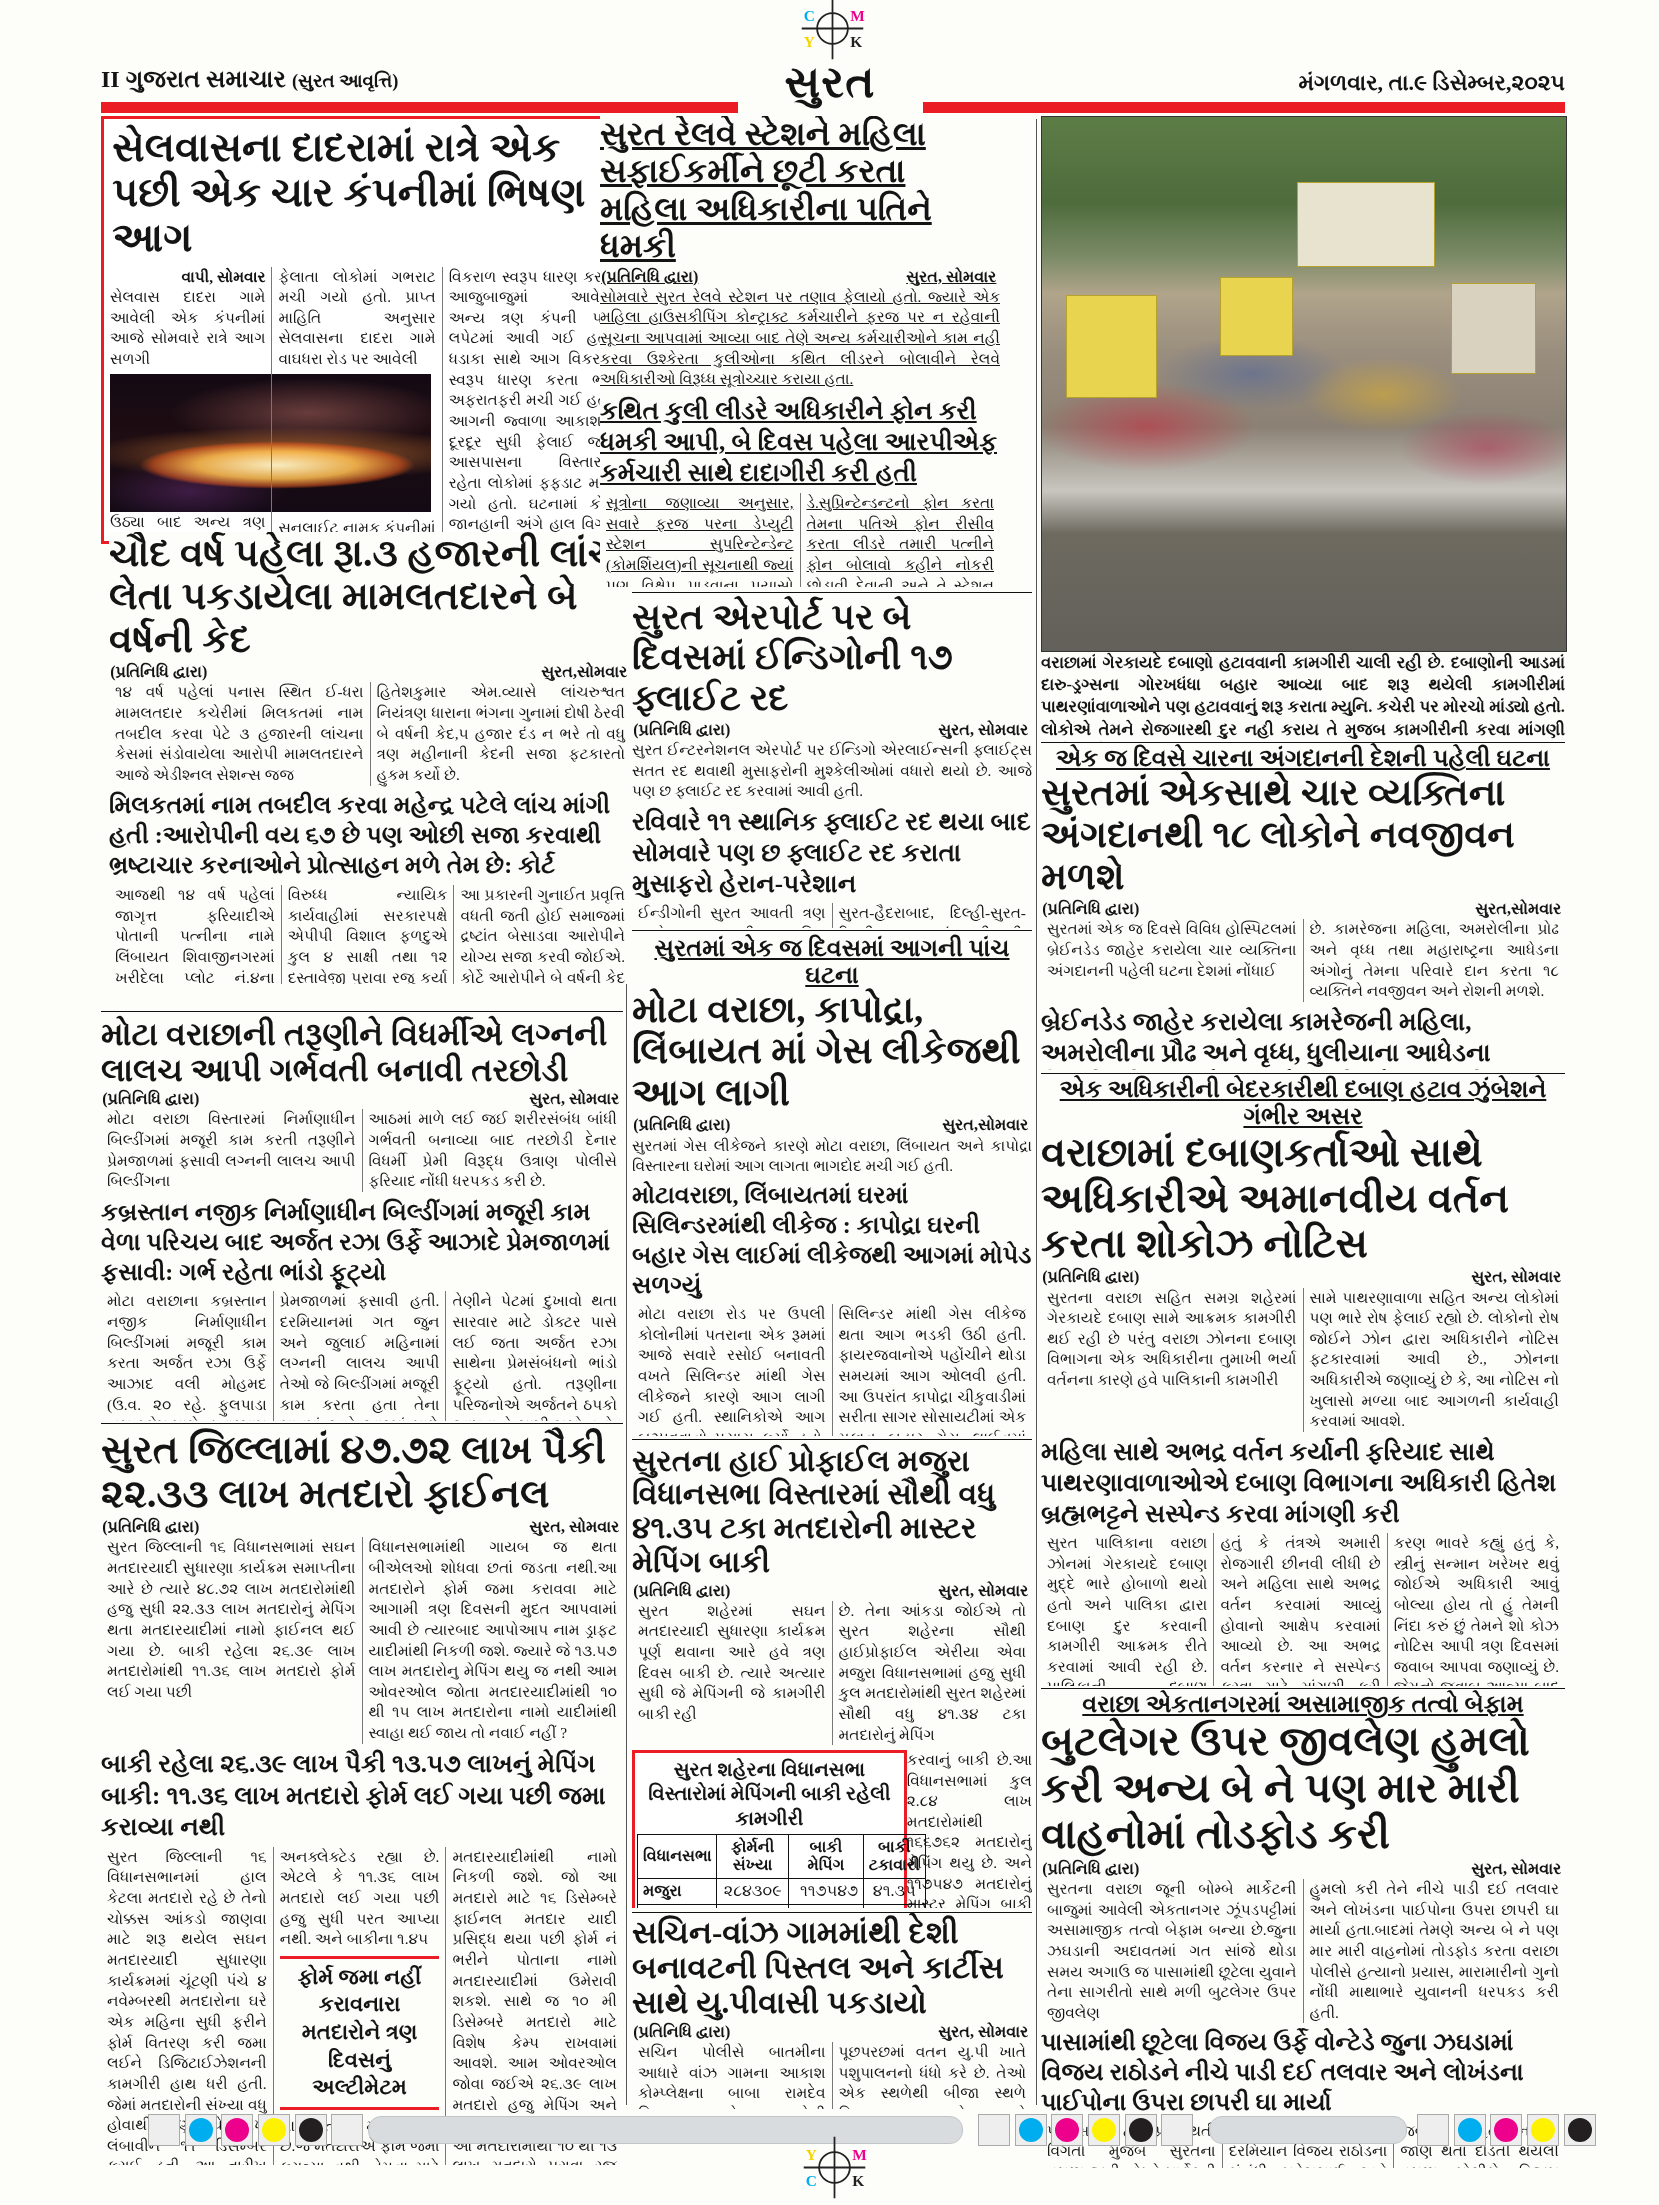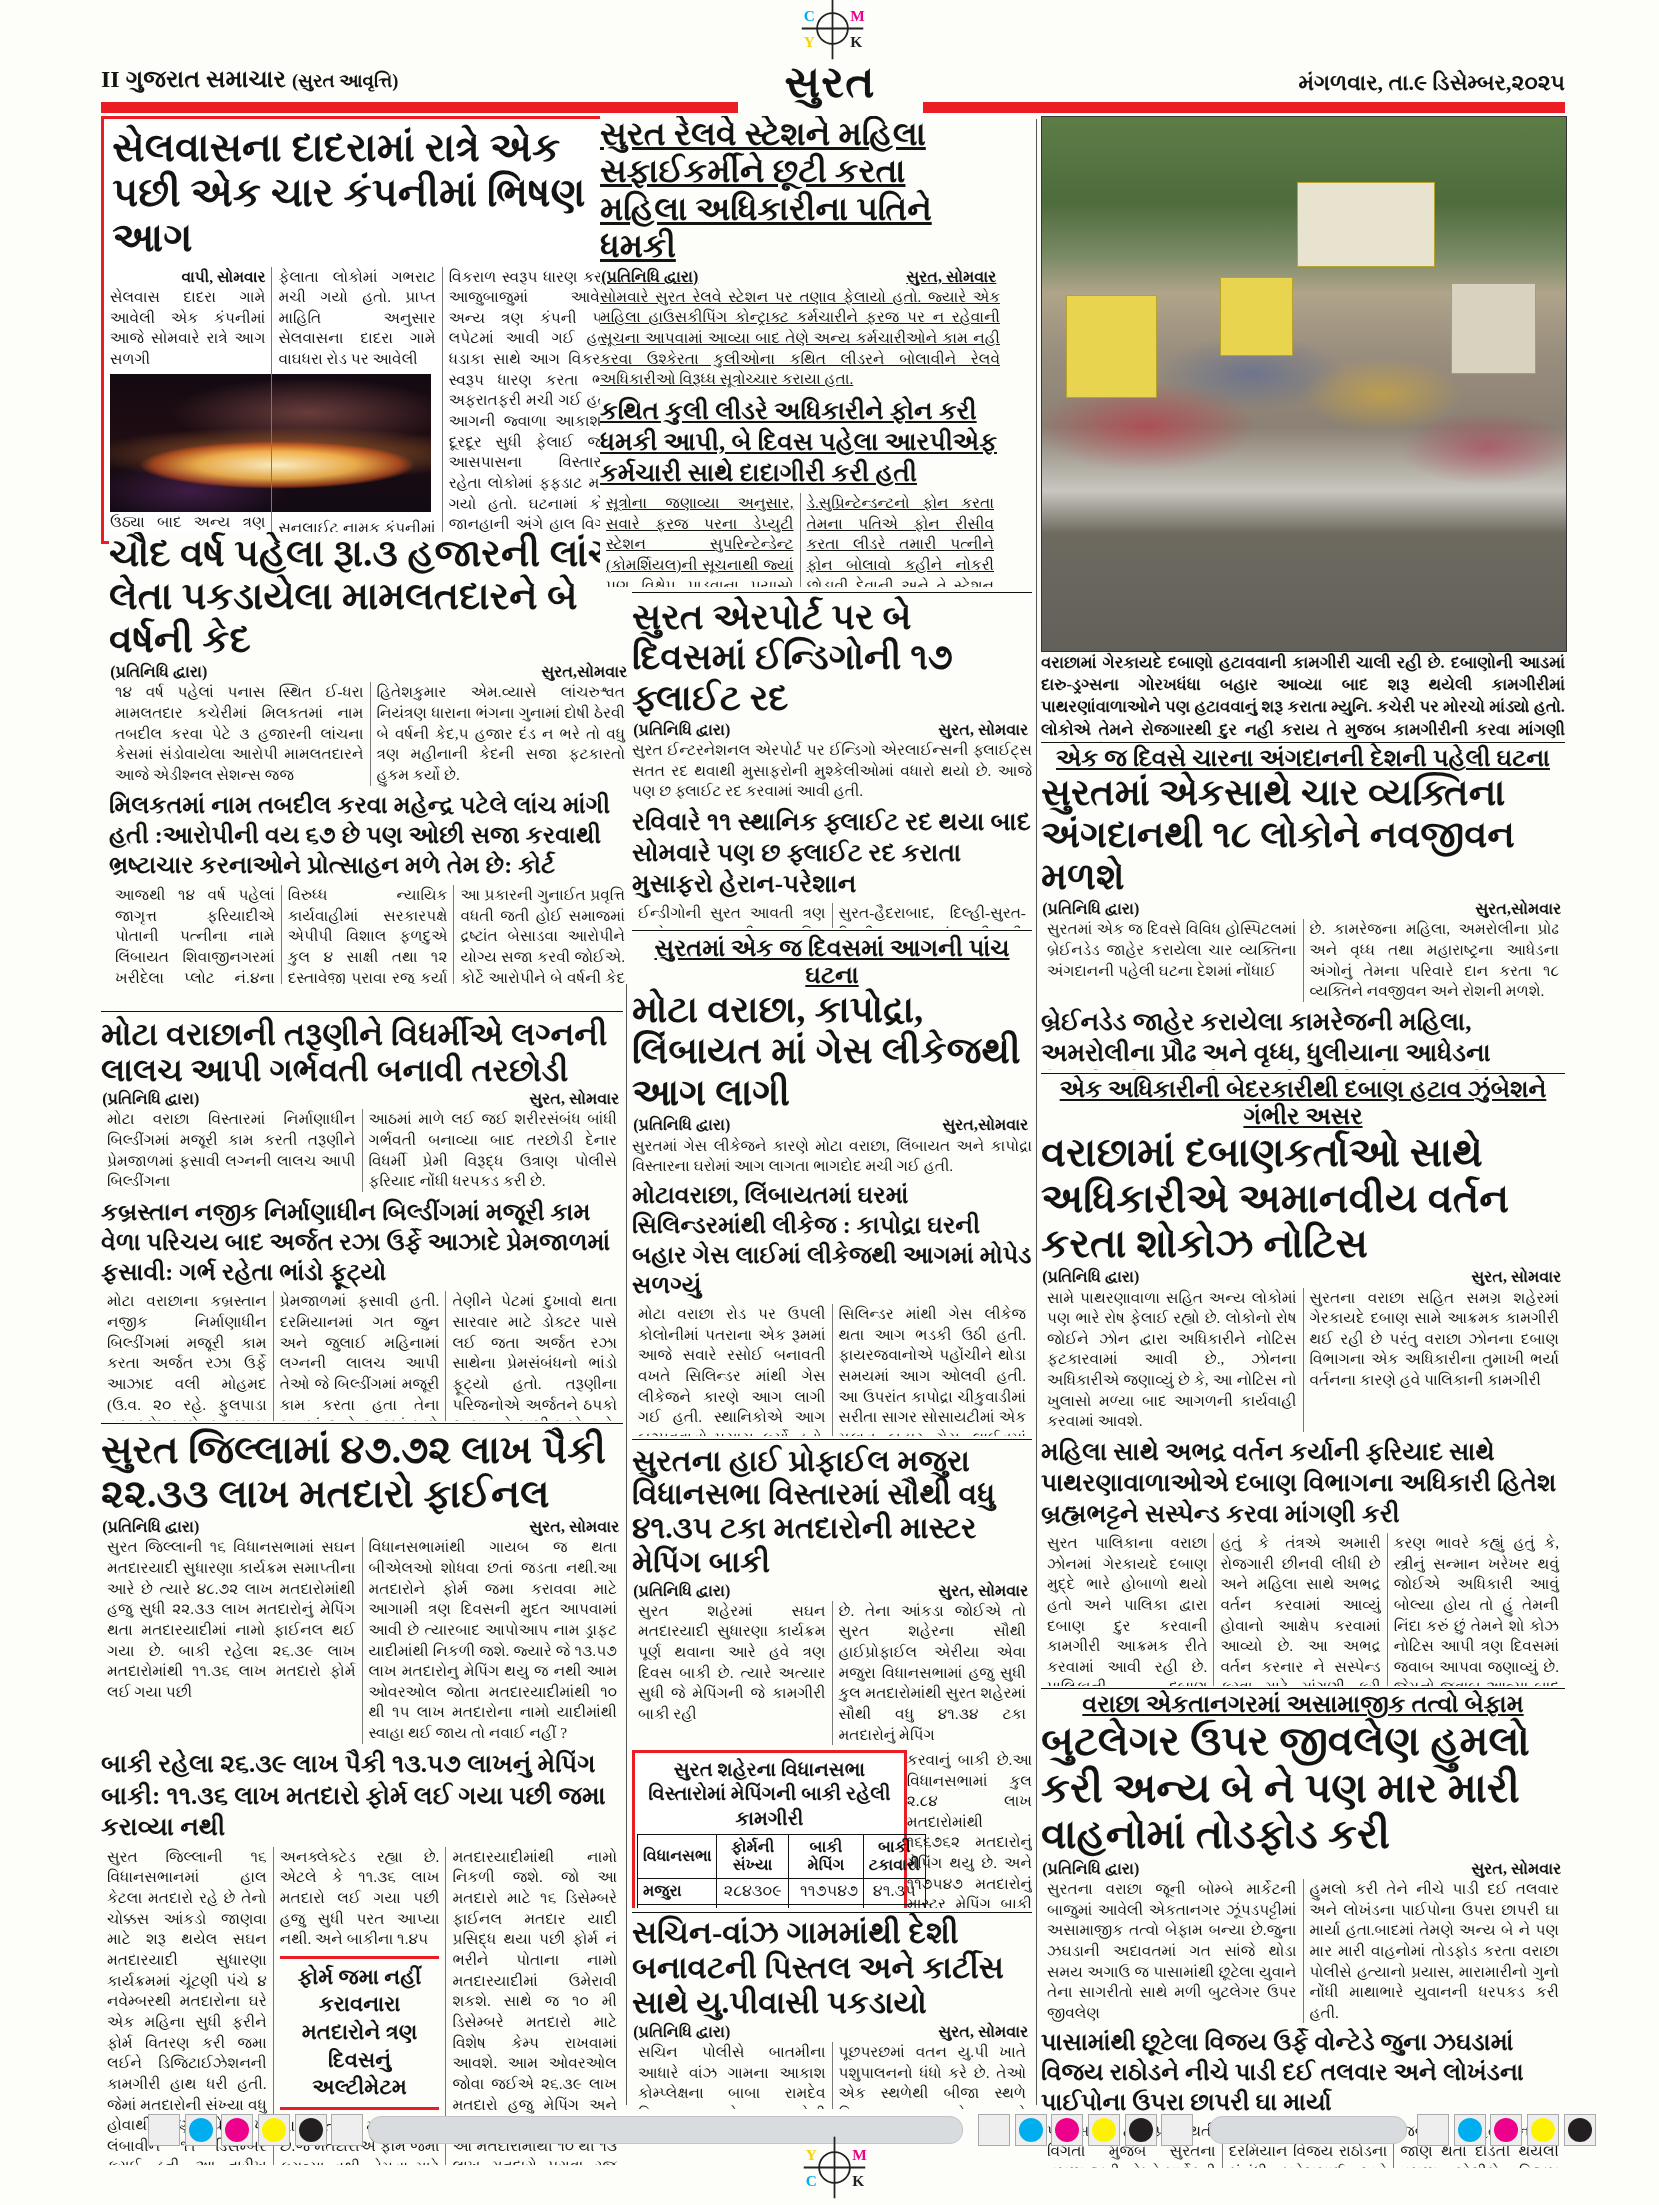--- a/index.html
+++ b/index.html
@@ -336,24 +336,24 @@
 
   <div class="art rule-top" style="left:1041px;top:1073px;width:524px;height:612px;">
     <div class="kick" style="font-size:24px;padding-top:2.4px;">એક અધિકારીની બેદરકારીથી દબાણ હટાવ ઝુંબેશને ગંભીર અસર</div>
     <div class="hl" style="font-size:40px;">વરાછામાં દબાણકર્તાઓ સાથે અધિકારીએ અમાનવીય વર્તન કરતા શોકોઝ નોટિસ</div>
     <div class="meta">
         <span>(પ્રતિનિધિ દ્વારા)</span>
         <span>સુરત, સોમવાર</span>
       </div>
     <div class="cols">
         <div style="width:50%">
+          <div class="p">સુરતના વરાછા સહિત સમગ્ર શહેરમાં ગેરકાયદે દબાણ સામે આક્રમક કામગીરી થઈ રહી છે પરંતુ વરાછા ઝોનના દબાણ વિભાગના એક અધિકારીના તુમાખી ભર્યા વર્તનના કારણે હવે પાલિકાની કામગીરી</div>
+        </div>
+      <div style="width:50%">
           <div class="p">સામે પાથરણાવાળા સહિત અન્ય લોકોમાં પણ ભારે રોષ ફેલાઈ રહ્યો છે. લોકોનો રોષ જોઈને ઝોન દ્વારા અધિકારીને નોટિસ ફટકારવામાં આવી છે., ઝોનના અધિકારીએ જણાવ્યું છે કે, આ નોટિસ નો ખુલાસો મળ્યા બાદ આગળની કાર્યવાહી કરવામાં આવશે.</div>
-        </div>
-      <div style="width:50%">
-          <div class="p">સુરતના વરાછા સહિત સમગ્ર શહેરમાં ગેરકાયદે દબાણ સામે આક્રમક કામગીરી થઈ રહી છે પરંતુ વરાછા ઝોનના દબાણ વિભાગના એક અધિકારીના તુમાખી ભર્યા વર્તનના કારણે હવે પાલિકાની કામગીરી</div>
         </div>
       </div>
     <div class="sub" style="font-size:25px;margin:3.6px 0;">મહિલા સાથે અભદ્ર વર્તન કર્યાની ફરિયાદ સાથે પાથરણાવાળાઓએ દબાણ વિભાગના અધિકારી હિતેશ બ્રહ્મભટ્ટને સસ્પેન્ડ કરવા માંગણી કરી</div>
     <div class="cols">
       <div style="width:33%">
           <div class="p">સુરત પાલિકાના વરાછા ઝોનમાં ગેરકાયદે દબાણ મુદ્દે ભારે હોબાળો થયો હતો અને પાલિકા દ્વારા દબાણ દુર કરવાની કામગીરી આક્રમક રીતે કરવામાં આવી રહી છે. પાલિકાની દબાણ હટાવવાની કામગીરી દરમિયાન દબાણ વિભાગના અધિકારી હિતેશ બ્રહ્મભટ્ટે શુક્રવારે મોડી સાંજે રજુઆત કરવા આવનારા મહિલા પાથરણાવાળા સાથે અભદ્ર ભાષામાં વાત કરી હતી. આ અંગે વૃદ્ધ મહિલાનો સોશિયલ મિડીયામાં વિડીયો વાયરલ થયો હતો. આ વિડીયો ના કારણે ભારે હોબાળો થયો હતો. આજે દબાણ કરનારાઓ અને પાથરણાવાળાઓ આ મુદ્દે સાથે વરાછા ઝોન ઓફિસમાં મોરચો લઈને પહોંચ્યા હતા. તેઓએ આક્ષેપ કરતા કહ્યું</div>
         </div>
       <div style="width:33%">
           <div class="p">હતું કે તંત્રએ અમારી રોજગારી છીનવી લીધી છે અને મહિલા સાથે અભદ્ર વર્તન કરવામાં આવ્યું હોવાનો આક્ષેપ કરવામાં આવ્યો છે. આ અભદ્ર વર્તન કરનાર ને સસ્પેન્ડ કરવા માટે માંગણી કરી હતી. આ મુદ્દો વધુ આક્રમક બને તે પહેલાં કતારગામ ઝોનના ઝોનલ ઓફિસર</div>
         </div>

